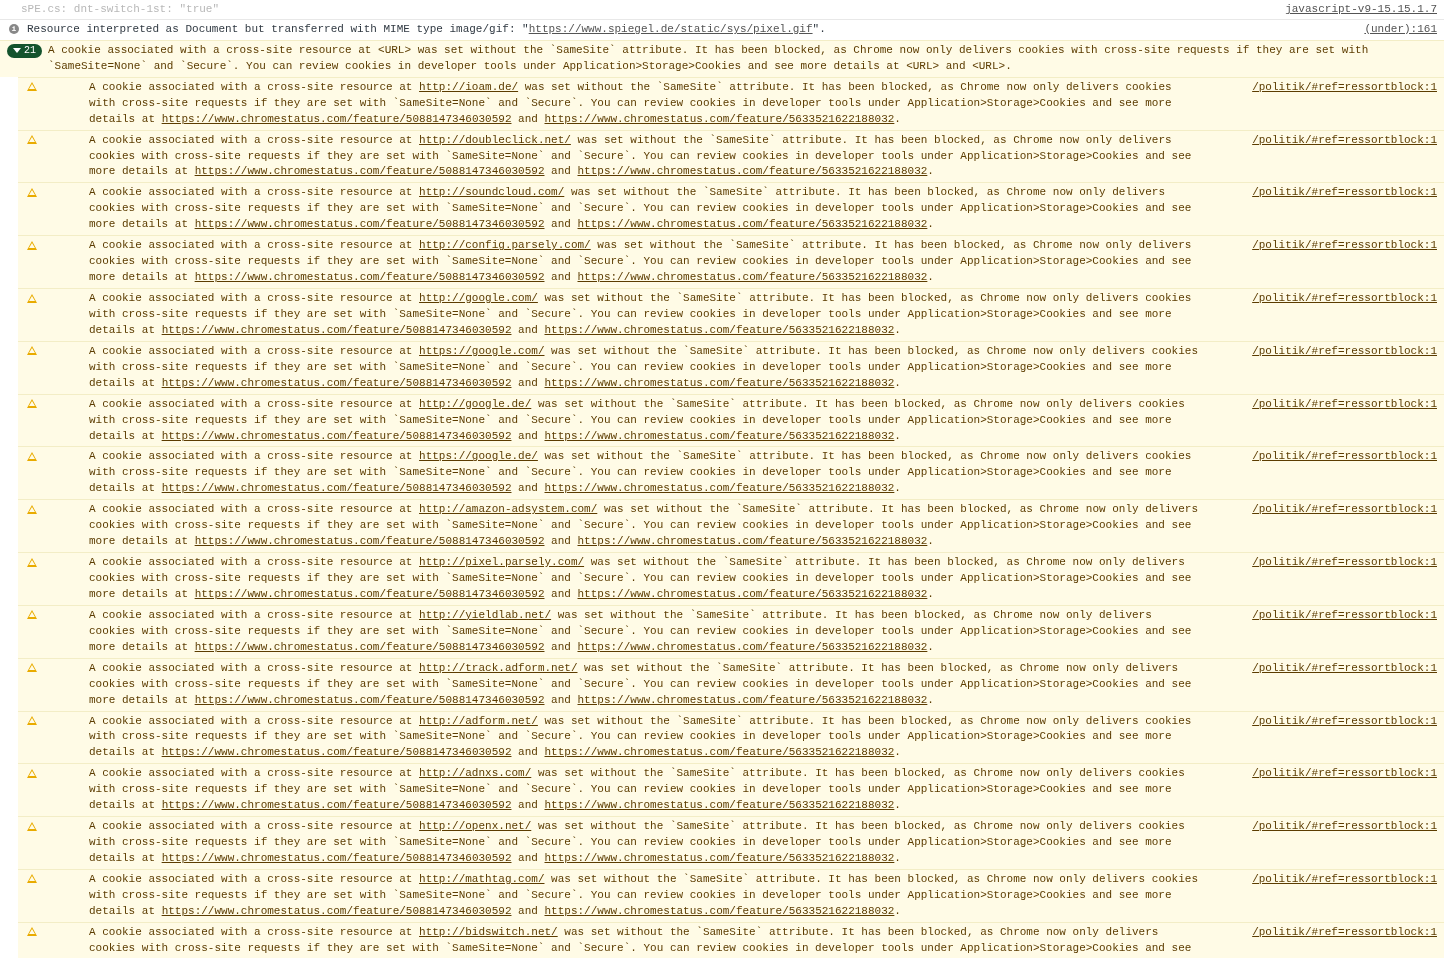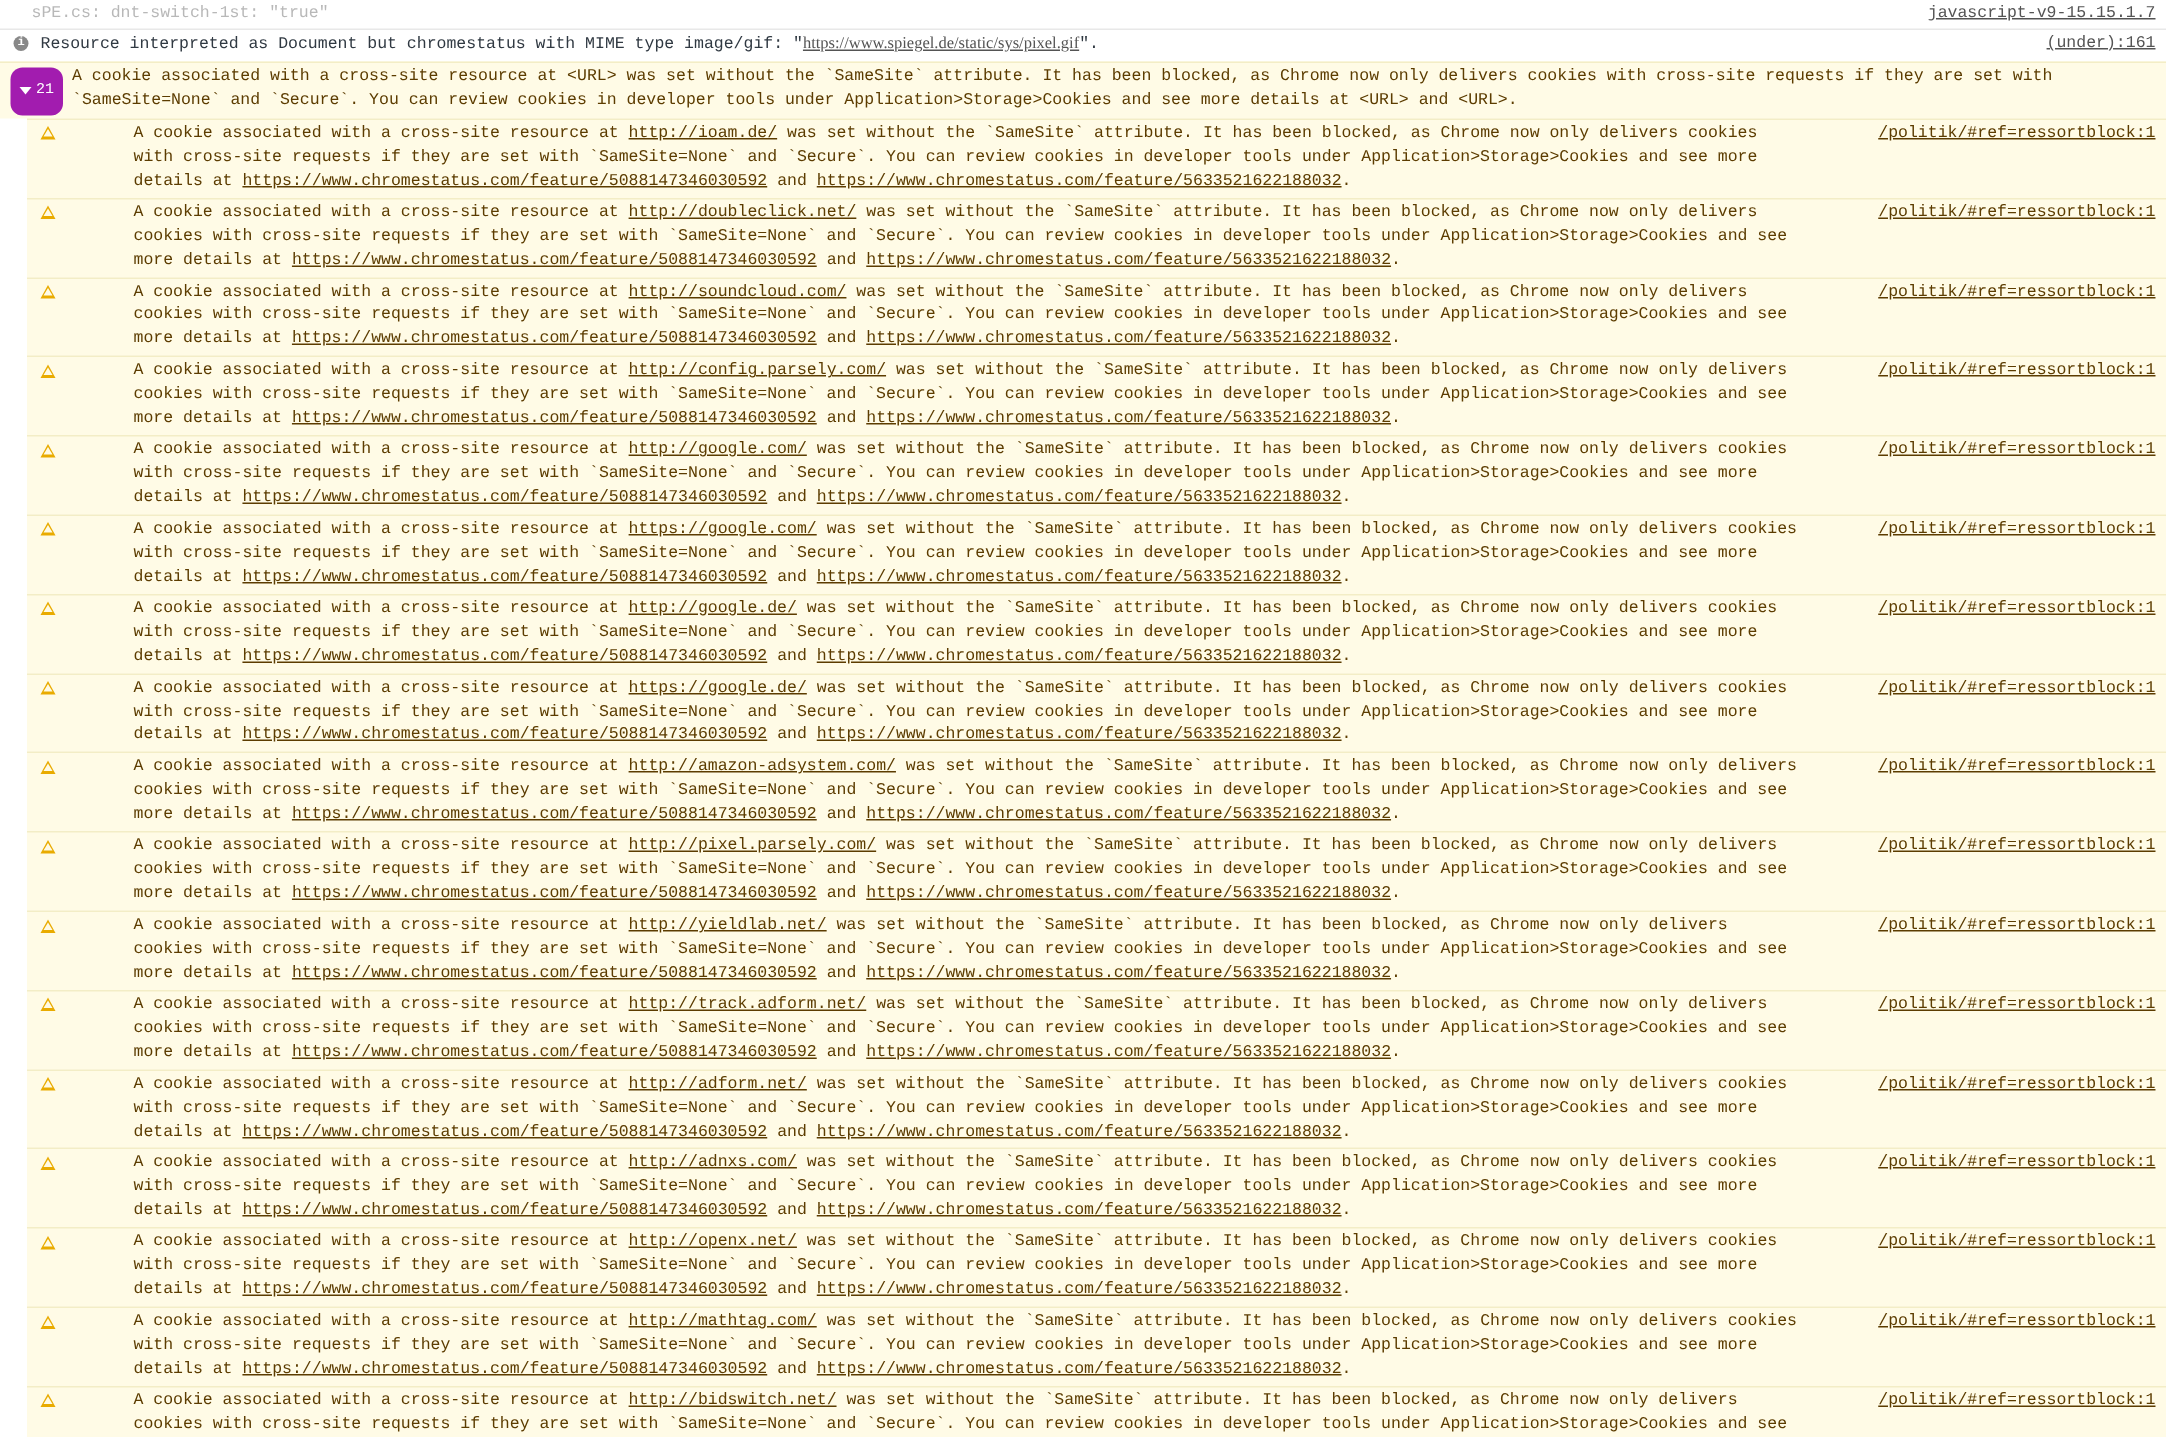--- a/index.html
+++ b/index.html
@@ -66,26 +66,26 @@
     font-size: 8px;
     text-align: center;
     line-height: 10px;
     font-weight: bold;
   }
 
   .badge {
     flex: 0 0 auto;
     margin-right: 6px;
     margin-top: 1px;
-    background: #a21caf;
+    background: #14532d;
     color: #fff;
     font-size: 10px;
     padding: 0 6px;
     border-radius: 8px;
-    height: 32px;
+    height: 14px;
     line-height: 14px;
     display: flex;
     align-items: center;
   }
   .badge .caret {
     width: 0; height: 0;
     border-left: 4px solid transparent;
     border-right: 4px solid transparent;
     border-top: 5px solid #fff;
     margin-right: 3px;
@@ -104,21 +104,21 @@
   }
   .src a, .msg a {
     color: #545454;
     text-decoration: underline;
     cursor: pointer;
   }
   .row.warn .src a, .row.warn .msg a {
     color: #5c3c00;
   }
   .row .msg a.url { color: #5c3c00; }
-  .info-row .msg a.url { color: #545454; font-family: Liberation Serif, serif; }
+  .info-row .msg a.url { color: #545454; }
 
   .children {
     padding-left: 18px;
   }
   .children .row { padding-left: 7px; gap: 44px; }
 
   
   .console::-webkit-scrollbar { width: 14px; background: #f1f1f1; }
   .console::-webkit-scrollbar-thumb { background: #c3c3c3; border-radius: 6px; }
 
@@ -139,21 +139,21 @@
   <div class="toprow">
     <span class="msg">   sPE.cs: dnt-switch-1st: "true"</span>
     <span class="src"><a>javascript-v9-15.15.1.7</a></span>
   </div>
 
   <div class="row info-row">
     <span class="icon">
         <span class="info-dot">i</span>
       </span>
     <span class="msg">
-      <span>Resource interpreted as Document but chromestatus with MIME type image/gif: "</span><a class="url">https://www.spiegel.de/static/sys/pixel.gif</a><span>".</span>
+      <span>Resource interpreted as Document but transferred with MIME type image/gif: "</span><a class="url">https://www.spiegel.de/static/sys/pixel.gif</a><span>".</span>
     </span>
     <span class="src"><a>(under):161</a></span>
   </div>
 
   <div class="row warn parent">
     <span class="badge">
       <span class="caret"></span>
       <span>21</span>
     </span>
     <span class="msg">A cookie associated with a cross-site resource at &lt;URL&gt; was set without the `SameSite` attribute. It has been blocked, as Chrome now only delivers cookies with cross-site requests if they are set with `SameSite=None` and `Secure`. You can review cookies in developer tools under Application&gt;Storage&gt;Cookies and see more details at &lt;URL&gt; and &lt;URL&gt;.</span>

